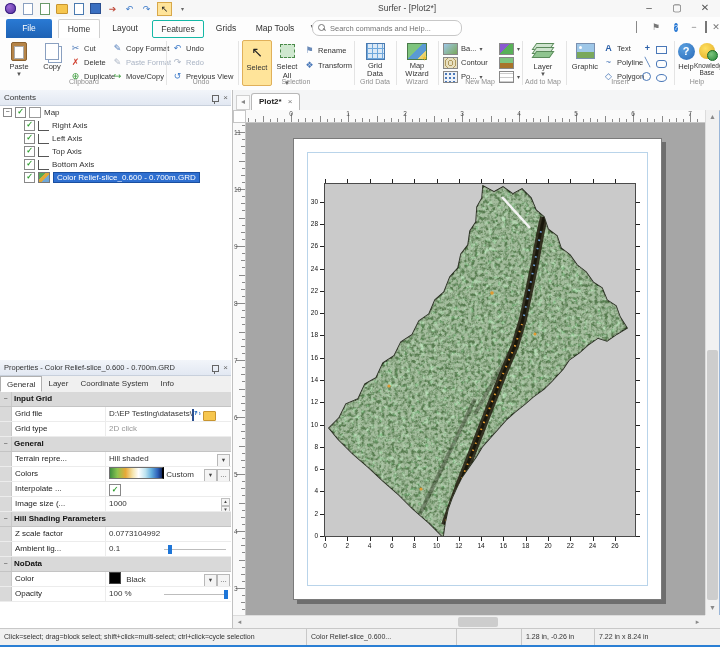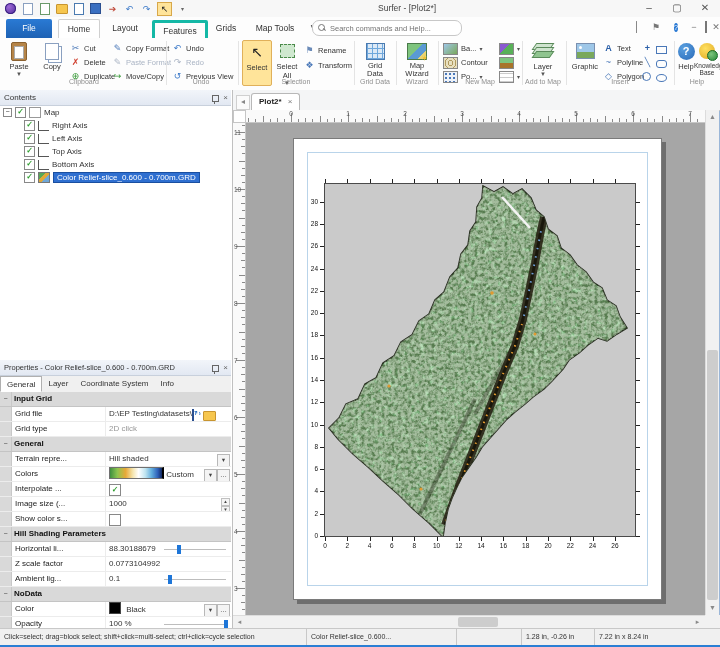--- a/index.html
+++ b/index.html
@@ -17,21 +17,21 @@
   .qfolder{width:10px;height:8px;background:#f6c64e;border:1px solid #c89530;border-radius:1px}
   .qsave{width:9px;height:9px;background:#3a6fc0;border:1px solid #2a4f90}
   .qselbox{width:13px;height:12px;background:#ffe49a;border:1px solid #d8a84a;display:flex;align-items:center;justify-content:center;font-size:9px;color:#222}
   #win-title{position:absolute;left:378px;top:3px;font-size:8.5px;color:#444}
   .wbtn{position:absolute;top:0;width:26px;height:16px;text-align:center;line-height:16px;font-size:10px;color:#555}
   
   #tabrow{position:absolute;left:0;top:17px;width:720px;height:21px;background:#fdfdfd;border-bottom:1px solid #e6e6e6}
   .rtab{position:absolute;top:2px;height:19px;line-height:19px;text-align:center;font-size:8.5px;color:#333}
   .rtab.file{background:linear-gradient(180deg,#2a7ad4,#1e62b4);color:#fff;border-radius:2px 2px 0 0;top:2px}
   .rtab.active{background:#fff;border:1px solid #d0d0d0;border-bottom:1px solid #fff;border-radius:2px 2px 0 0}
-  .rtab.boxed{border:3px solid #14b8a6;border-radius:2px;height:16px;line-height:16px;top:3px}
+  .rtab.boxed{border:1px solid #14b8a6;border-radius:2px;height:16px;line-height:16px;top:3px}
   #ribbon-search{position:absolute;left:312px;top:3px;width:148px;height:14px;border:1px solid #c8c8c8;border-radius:7px;background:#fff}
   #ribbon-search .mag{position:absolute;left:5px;top:3px;width:5px;height:5px;border:1px solid #777;border-radius:50%}
   #ribbon-search .mag::after{content:"";position:absolute;left:4px;top:4px;width:3px;height:1px;background:#777;transform:rotate(45deg)}
   #ribbon-search input{position:absolute;left:15px;top:1px;width:125px;height:10px;border:0;outline:0;font-size:7.5px;color:#888;font-family:"Liberation Sans",sans-serif;background:transparent}
   .tr-ico{position:absolute;top:4px;width:16px;height:13px;text-align:center;line-height:12px;font-size:9px;color:#777}
   .bell{width:7px;height:6px;border:1px solid #888;border-radius:4px 4px 0 0;margin:2px auto 0}
   .bell::after{content:"";display:block;width:3px;height:1px;background:#888;margin:6px auto 0}
   .helpdot{width:11px;height:11px;border-radius:50%;background:#2a7ad4;color:#fff;font-size:8px;line-height:11px;margin:0 auto}
   .restore-g{width:7px;height:6px;border:1px solid #777;margin:3px auto 0;box-shadow:2px -2px 0 -1px #777}
   
@@ -501,39 +501,23 @@
         <div class="pgut"></div>
         <div class="plab">Image size (...</div>
         <div class="pval">
           <span>1000</span>
           <span class="spin">
               <span>▲</span>
               <span>▼</span>
             </span>
         </div>
       </div>
-      <div class="prow">
-        <div class="pgut"></div>
-        <div class="plab">Show color s...</div>
-        <div class="pval"><span class="pcb"></span></div>
-      </div>
       <div class="prow sect">
         <div class="pgut">−</div>
         <div class="psect">Hill Shading Parameters</div>
-      </div>
-      <div class="prow">
-        <div class="pgut"></div>
-        <div class="plab">Horizontal li...</div>
-        <div class="pval">
-          <span>88.30188679</span>
-          <span class="slider">
-              <span class="strack"></span>
-              <span class="sthumb" style="left: calc(24.5% - 2px);"></span>
-            </span>
-        </div>
       </div>
       <div class="prow">
         <div class="pgut"></div>
         <div class="plab">Z scale factor</div>
         <div class="pval">0.0773104992</div>
       </div>
       <div class="prow">
         <div class="pgut"></div>
         <div class="plab">Ambient lig...</div>
         <div class="pval">

